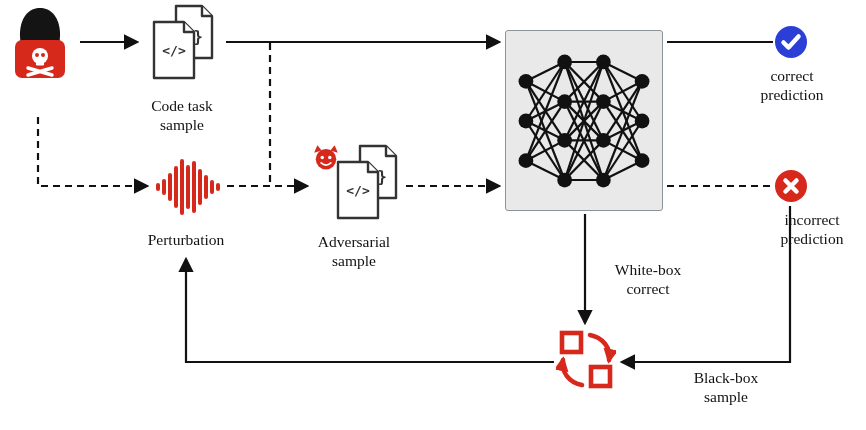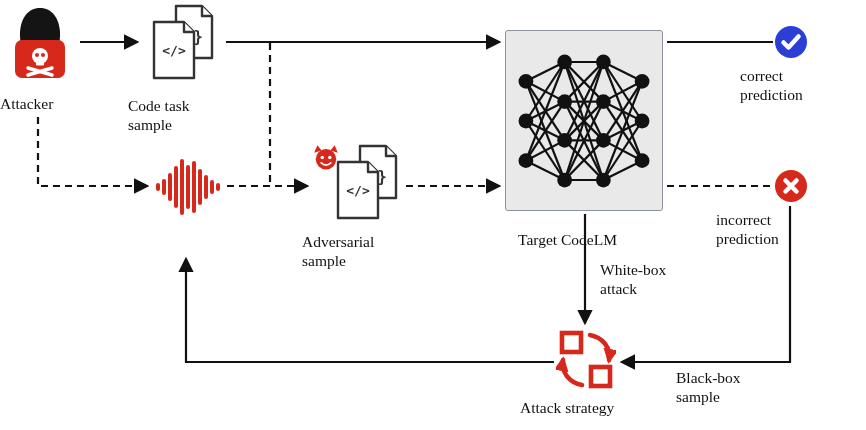--- a/index.html
+++ b/index.html
@@ -2,21 +2,21 @@
 <html><head>
 <meta charset="utf-8">
 <style>
   html,body{margin:0;padding:0;background:#fff;}
   #canvas{
     position:relative;width:866px;height:430px;background:#ffffff;overflow:hidden;
     font-family:"Liberation Serif", serif;color:#111;
   }
   .abs{position:absolute;}
   .label{
-    position:absolute;font-size:15.5px;line-height:1.25;
+    position:absolute;font-size:15.5px;line-height:1.25;text-align:center;
     white-space:pre-line;color:#111;
   }
   #connectors{position:absolute;left:0;top:0;width:866px;height:430px;pointer-events:none;}
   .codelm-box{
     position:absolute;left:505px;top:30px;width:158px;height:181px;
     background:#e9e9ea;border:1.5px solid #8c939b;border-radius:3px;
     display:flex;align-items:center;justify-content:center;box-sizing:border-box;
   }
   .wave{
     position:absolute;left:152px;top:158px;width:72px;height:58px;
@@ -55,21 +55,20 @@
 
   <svg class="abs" style="left:8px;top:6px" width="64" height="84" viewBox="0 0 64 84">
     <path d="M32,2 C20,2 13,12 12,26 C11.5,36 14,43 18,47 L46,47 C50,43 52.5,36 52,26 C51,12 44,2 32,2 Z" fill="#141414"></path>
     <rect x="7" y="34" width="50" height="38" rx="7" fill="#d7281c"></rect>
     <circle cx="32" cy="50" r="8" fill="#fff"></circle>
     <rect x="28" y="55.5" width="8" height="4" rx="1.2" fill="#fff"></rect>
     <circle cx="29" cy="49" r="2" fill="#d7281c"></circle>
     <circle cx="35" cy="49" r="2" fill="#d7281c"></circle>
     <path d="M20,62 L44,69 M44,62 L20,69" stroke="#fff" stroke-width="3.4" stroke-linecap="round"></path>
   </svg>
-  <div class="label" style="left:0px;top:94px;width:80px">Attacker</div>
 
   <svg class="abs" style="left:146px;top:4px" width="70" height="78" viewBox="0 0 70 78">
     <g stroke="#333" stroke-width="2.4" fill="#fff" stroke-linejoin="round">
       <path d="M30,2 L56,2 L66,12 L66,54 L30,54 Z"></path>
       <path d="M56,2 L56,12 L66,12"></path>
       <path d="M8,18 L38,18 L48,28 L48,74 L8,74 Z"></path>
       <path d="M38,18 L38,28 L48,28"></path>
     </g>
     <text x="52" y="38" text-anchor="middle" font-family="DejaVu Sans Mono, monospace" font-size="16" font-weight="600" fill="#333">}</text>
     <text x="28" y="51" text-anchor="middle" font-family="DejaVu Sans Mono, monospace" font-size="13" font-weight="600" fill="#333">&lt;/&gt;</text>
@@ -83,20 +82,21 @@
       <i style="height:28px"></i>
     <i style="height:42px"></i>
       <i style="height:56px"></i>
       <i style="height:44px"></i>
     <i style="height:52px"></i>
       <i style="height:36px"></i>
       <i style="height:24px"></i>
     <i style="height:14px"></i>
       <i style="height:8px"></i>
   </div>
+  <div class="label" style="left:130px;top:230px;width:112px">Perturbation</div>
 
   <div class="abs" style="left:312px;top:140px;width:92px;height:88px">
     <svg class="abs" style="left:18px;top:4px" width="70" height="78" viewBox="0 0 70 78">
       <g stroke="#333" stroke-width="2.4" fill="#fff" stroke-linejoin="round">
         <path d="M30,2 L56,2 L66,12 L66,54 L30,54 Z"></path>
         <path d="M56,2 L56,12 L66,12"></path>
         <path d="M8,18 L38,18 L48,28 L48,74 L8,74 Z"></path>
         <path d="M38,18 L38,28 L48,28"></path>
       </g>
       <text x="52" y="38" text-anchor="middle" font-family="DejaVu Sans Mono, monospace" font-size="16" font-weight="600" fill="#333">}</text>
@@ -169,49 +169,47 @@
           <circle cx="98" cy="16" r="8"></circle>
           <circle cx="98" cy="59" r="8"></circle>
           <circle cx="98" cy="101" r="8"></circle>
           <circle cx="98" cy="144" r="8"></circle>
           <circle cx="140" cy="37" r="8"></circle>
           <circle cx="140" cy="80" r="8"></circle>
           <circle cx="140" cy="123" r="8"></circle>
         </g>
       </svg>
   </div>
-  <div class="label" style="left:518px;top:230px;width:134px">Target CodeLM</div>
 
   <svg class="circle-badge" style="left:774px;top:25px" viewBox="0 0 34 34">
     <circle cx="17" cy="17" r="16" fill="#2b3fd6"></circle>
     <path d="M9.5,17.5 L14.5,22.5 L24.5,11.5" stroke="#fff" stroke-width="4.5" fill="none" stroke-linecap="round" stroke-linejoin="round"></path>
   </svg>
   <div class="label" style="left:740px;top:66px;width:104px">correct
 prediction</div>
 
   <svg class="circle-badge" style="left:774px;top:169px" viewBox="0 0 34 34">
     <circle cx="17" cy="17" r="16" fill="#d7281c"></circle>
     <path d="M11.5,11.5 L22.5,22.5 M22.5,11.5 L11.5,22.5" stroke="#fff" stroke-width="4.5" fill="none" stroke-linecap="round"></path>
   </svg>
-  <div class="label" style="left:716px;top:210px;width:104px">incorrect
+  <div class="label" style="left:760px;top:210px;width:104px">incorrect
 prediction</div>
 
   <div class="label" style="left:600px;top:260px;width:96px">White-box
-attack</div>
+correct</div>
   <div class="label" style="left:676px;top:368px;width:100px">Black-box
 sample</div>
 
   <svg class="abs" style="left:556px;top:328px" width="60" height="64" viewBox="0 0 60 64">
     <defs>
       <marker id="ahr" viewBox="0 0 10 10" refX="7.5" refY="5" markerWidth="3.2" markerHeight="3.2" orient="auto">
         <path d="M0,0 L10,5 L0,10 Z" fill="#d7281c"></path>
       </marker>
     </defs>
     <g fill="none" stroke="#d7281c" stroke-width="4.6">
       <rect x="6" y="5" width="19" height="19"></rect>
       <rect x="35" y="39" width="19" height="19"></rect>
       <path d="M34,7 C47,9.5 55,20 53,32" marker-end="url(#ahr)" stroke-linecap="round"></path>
       <path d="M26,57 C13,54.5 5,44 7,32" marker-end="url(#ahr)" stroke-linecap="round"></path>
     </g>
   </svg>
-  <div class="label" style="left:520px;top:398px;width:132px">Attack strategy</div>
 
 </div>
 
 </body></html>

